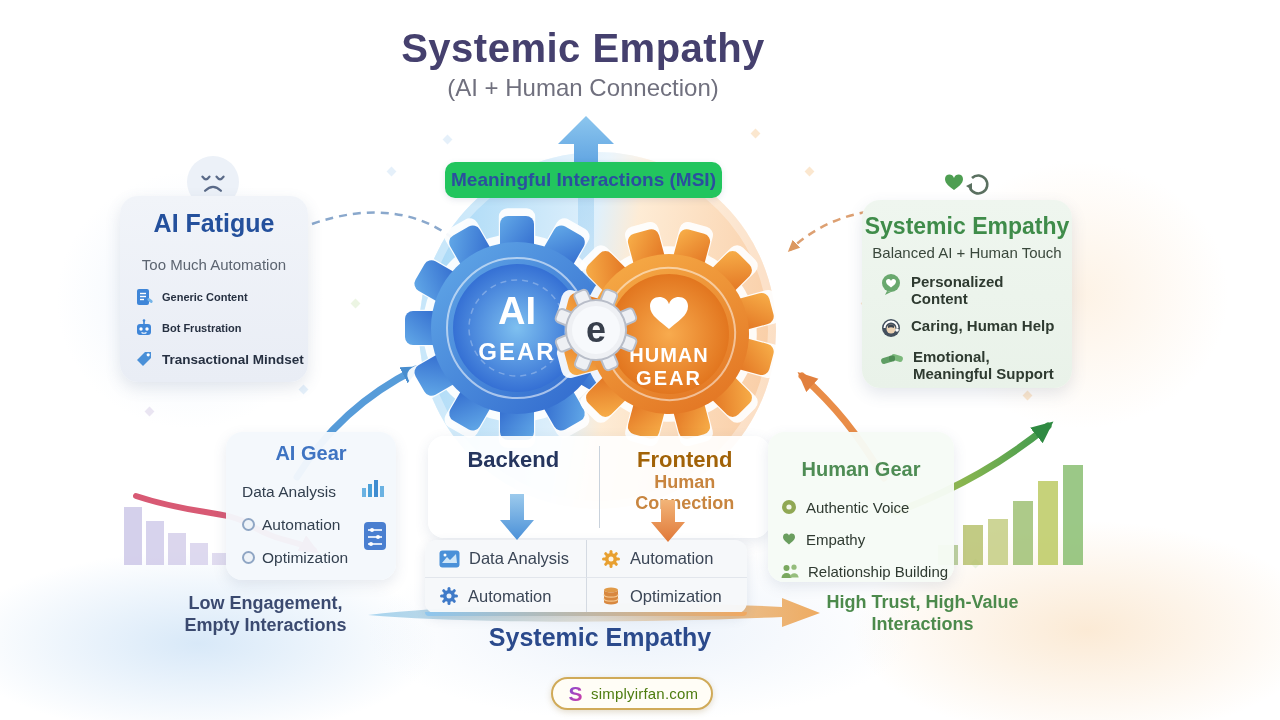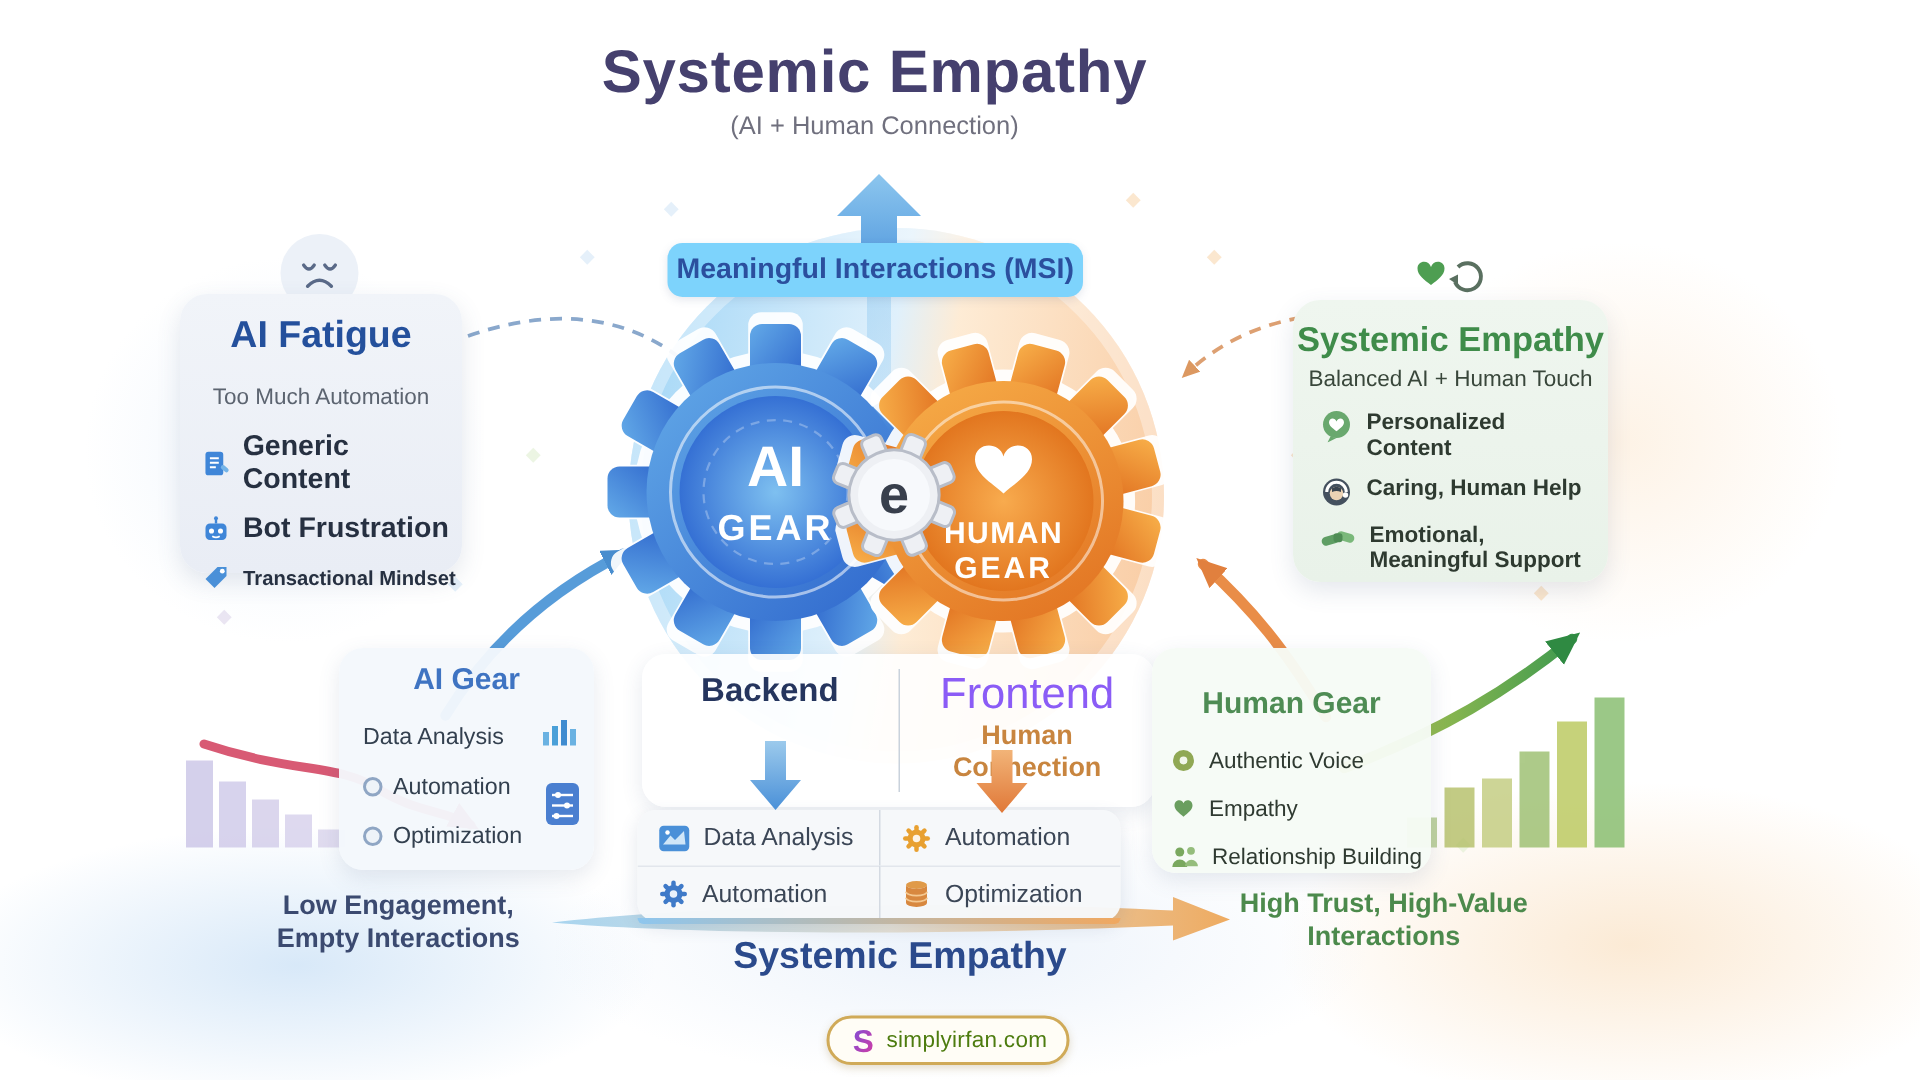--- a/index.html
+++ b/index.html
@@ -7,49 +7,49 @@
   .canvas{position:relative;width:1280px;height:720px;overflow:hidden;background:#ffffff;}
   .wash{position:absolute;pointer-events:none;z-index:0;}
   .w1{left:0;top:550px;width:440px;height:170px;background:radial-gradient(ellipse at 45% 55%,rgba(168,205,240,.45),transparent 70%);}
   .w2{left:850px;top:520px;width:430px;height:200px;background:radial-gradient(ellipse at 55% 55%,rgba(246,205,155,.42),transparent 70%);}
   .w3{left:370px;top:545px;width:540px;height:175px;background:radial-gradient(ellipse at 50% 50%,rgba(205,222,244,.38),transparent 72%);}
   .w4{left:55px;top:170px;width:270px;height:260px;background:radial-gradient(ellipse at 50% 50%,rgba(195,218,245,.28),transparent 70%);}
   .w5{left:930px;top:160px;width:300px;height:270px;background:radial-gradient(ellipse at 50% 50%,rgba(250,216,176,.32),transparent 70%);}
   .sparkle{position:absolute;width:7px;height:7px;transform:rotate(45deg);opacity:.55;z-index:1;}
   .header{position:absolute;left:283px;top:26px;width:600px;text-align:center;z-index:5;}
   .title{font-size:40px;font-weight:bold;color:#45406e;letter-spacing:.5px;}
-  .subtitle{font-size:17px;color:#70707e;margin-top:3px;}
+  .subtitle{font-size:24px;color:#70707e;margin-top:3px;}
   .stem{position:absolute;left:578px;top:162px;width:16px;height:170px;background:linear-gradient(180deg,rgba(140,198,238,.55),rgba(150,200,240,.25));z-index:1;}
-  .msi-badge{position:absolute;left:445px;top:162px;width:277px;height:36px;background:#7dd3fc;border-radius:10px;display:flex;align-items:center;justify-content:center;font-size:19px;font-weight:bold;color:#2b4f9e;box-shadow:0 2px 6px rgba(80,100,140,.15);z-index:4;text-align:center;}
+  .msi-badge{position:absolute;left:445px;top:162px;width:277px;height:36px;background:#22c55e;border-radius:10px;display:flex;align-items:center;justify-content:center;font-size:19px;font-weight:bold;color:#2b4f9e;box-shadow:0 2px 6px rgba(80,100,140,.15);z-index:4;text-align:center;}
   .bg-circle{position:absolute;left:419px;top:152px;width:357px;height:357px;border-radius:50%;background:linear-gradient(100deg,rgba(98,186,240,.62),rgba(172,216,246,.38) 45%,rgba(252,212,162,.45) 55%,rgba(244,160,86,.58));box-shadow:inset 0 0 0 8px rgba(255,255,255,.35);z-index:1;}
   .overlay,.gears-svg,.arrows-top{position:absolute;left:0;top:0;pointer-events:none;}
   .overlay{z-index:2;}
   .gears-svg{z-index:3;}
   .arrows-top{z-index:5;}
   .card{position:absolute;border-radius:18px;box-shadow:0 6px 16px rgba(70,90,130,.14);z-index:4;}
   .fatigue-card{left:120px;top:196px;width:188px;height:186px;background:linear-gradient(180deg,#f1f4f9,#e9edf5);}
   .fatigue-card .c-title{font-size:25px;font-weight:bold;color:#24509c;text-align:center;margin-top:13px;}
   .fatigue-card .c-sub{font-size:15px;color:#5c6470;text-align:center;margin-top:18px;}
   .fc-items{margin:14px 0 0 14px;}
-  .fc-item{display:flex;align-items:center;gap:8px;margin-bottom:11px;font-size:19px;font-weight:bold;color:#263041;}
+  .fc-item{display:flex;align-items:center;gap:8px;margin-bottom:11px;font-size:11px;font-weight:bold;color:#263041;}
   .fc-item.small{font-size:13.5px;}
   .empathy-card{left:862px;top:200px;width:210px;height:188px;background:linear-gradient(180deg,#eff6ef,#e9f2e9);}
   .empathy-card .c-title{font-size:23px;font-weight:bold;color:#3f8c4a;text-align:center;margin-top:13px;}
   .empathy-card .c-sub{font-size:15px;color:#39473b;text-align:center;margin-top:4px;}
   .ec-items{margin:12px 0 0 18px;}
   .ec-item{display:flex;align-items:flex-start;gap:9px;margin-bottom:9px;font-size:15px;font-weight:700;color:#2e3a30;line-height:1.15;}
   .ec-item .lbl{max-width:150px;}
   .sad-face{position:absolute;left:187px;top:156px;width:52px;height:52px;border-radius:50%;background:#ecf1f8;z-index:4;display:flex;align-items:center;justify-content:center;}
   .heart-refresh{position:absolute;left:942px;top:170px;z-index:4;}
   .split-panel{position:absolute;left:428px;top:436px;width:342px;height:102px;background:rgba(255,255,255,.9);border-radius:16px;box-shadow:0 4px 14px rgba(60,80,120,.12);z-index:4;display:flex;}
   .sp-col{flex:1;text-align:center;padding-top:12px;}
   .sp-div{width:1px;background:#c9d2dc;margin:10px 0;}
   .sp-l1{font-size:22px;font-weight:bold;color:#25355e;line-height:1.12;}
   .sp-l2{font-size:22px;font-weight:bold;color:#25355e;line-height:1.12;}
-  .sp-r1{font-size:29px;font-weight:normal;color:#8b5cf6;line-height:1.1;}
+  .sp-r1{font-size:22px;font-weight:bold;color:#a16207;line-height:1.1;}
   .sp-r2,.sp-r3{font-size:18px;font-weight:bold;color:#c8853f;line-height:1.15;}
   .gear-card{position:absolute;border-radius:16px;box-shadow:0 5px 14px rgba(70,90,130,.13);z-index:4;}
   .ai-gear-card{left:226px;top:432px;width:170px;height:148px;background:rgba(244,248,252,.96);}
   .ai-gear-card .g-title{font-size:20px;font-weight:bold;color:#3f74c2;text-align:center;margin-top:10px;}
   .agc-items{margin:10px 0 0 16px;}
   .agc-item{display:flex;align-items:center;gap:7px;height:33px;font-size:15.5px;color:#33404f;font-weight:500;}
   .bullet{display:inline-block;width:9px;height:9px;border-radius:50%;border:2px solid #8fa6c4;background:#eef3f8;flex:0 0 auto;}
   .agc-icon{position:absolute;}
   .human-gear-card{left:768px;top:432px;width:186px;height:150px;background:rgba(246,251,246,.96);}
   .human-gear-card .g-title{font-size:20px;font-weight:bold;color:#4e8c54;text-align:center;margin-top:26px;}

